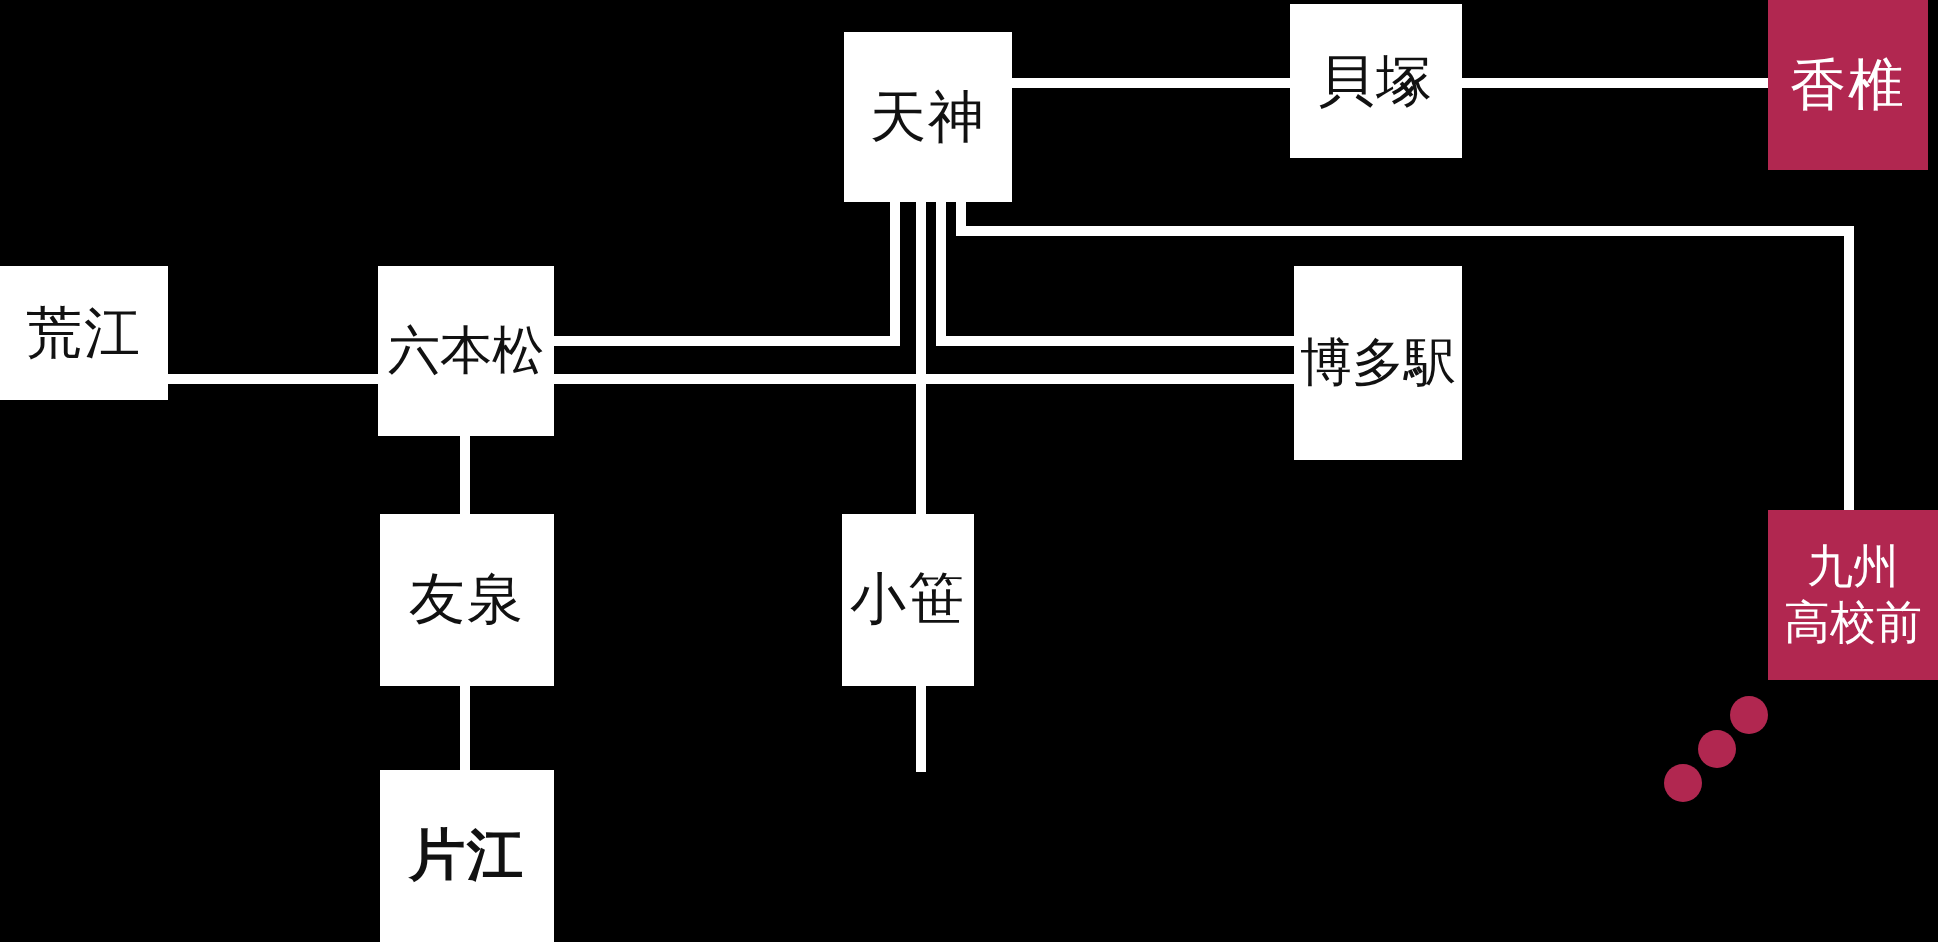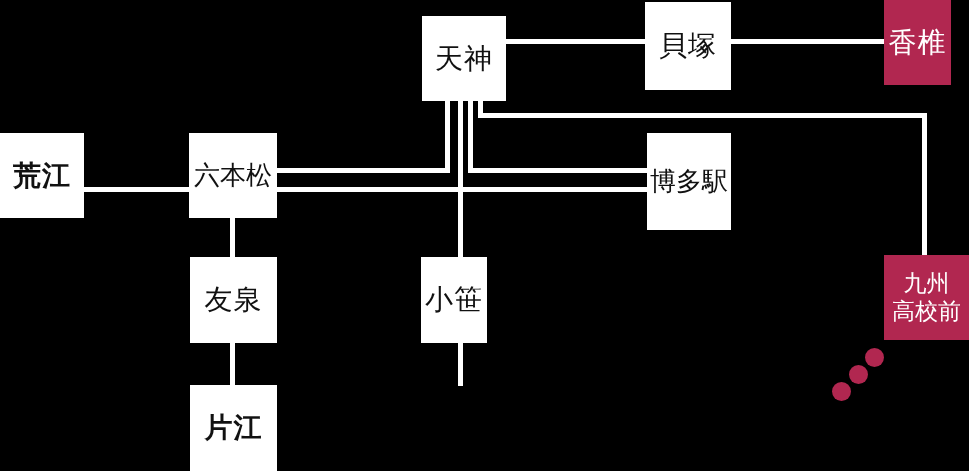--- a/index.html
+++ b/index.html
@@ -62,27 +62,27 @@
   <div class="line" style="left:277px;top:187px;width:370px;height:5px;"></div>
 
   <div class="line" style="left:230px;top:218px;width:5px;height:39px;"></div>
   <div class="line" style="left:230px;top:343px;width:5px;height:42px;"></div>
 
   <div class="line" style="left:458px;top:343px;width:5px;height:43px;"></div>
 
   <div class="station" style="left:422px;top:0px;width:84px;height:85px;margin-top:16px;">
     <span>天神</span>
   </div>
-  <div class="station" style="left:645px;top:2px;width:86px;height:88px;">
+  <div class="station" style="left:645px;top:2px;width:86px;height:77px;">
     <span>貝塚</span>
   </div>
-  <div class="station accent" style="left:884px;top:0px;width:67px;height:85px;justify-content:center;">
+  <div class="station accent" style="left:884px;top:0px;width:80px;height:85px;justify-content:center;">
     <span>香椎</span>
   </div>
-  <div class="station" style="left:0px;top:133px;width:84px;height:85px;font-weight:bold;">
+  <div class="station" style="left:0px;top:133px;width:84px;height:67px;">
     <span>荒江</span>
   </div>
   <div class="station s3" style="left:189px;top:133px;width:88px;height:85px;font-family:Liberation Serif, serif;">
     <span>六本松</span>
   </div>
   <div class="station s3" style="left:647px;top:133px;width:84px;height:97px;">
     <span>博多駅</span>
   </div>
   <div class="station" style="left:190px;top:257px;width:87px;height:86px;">
     <span>友泉</span>

